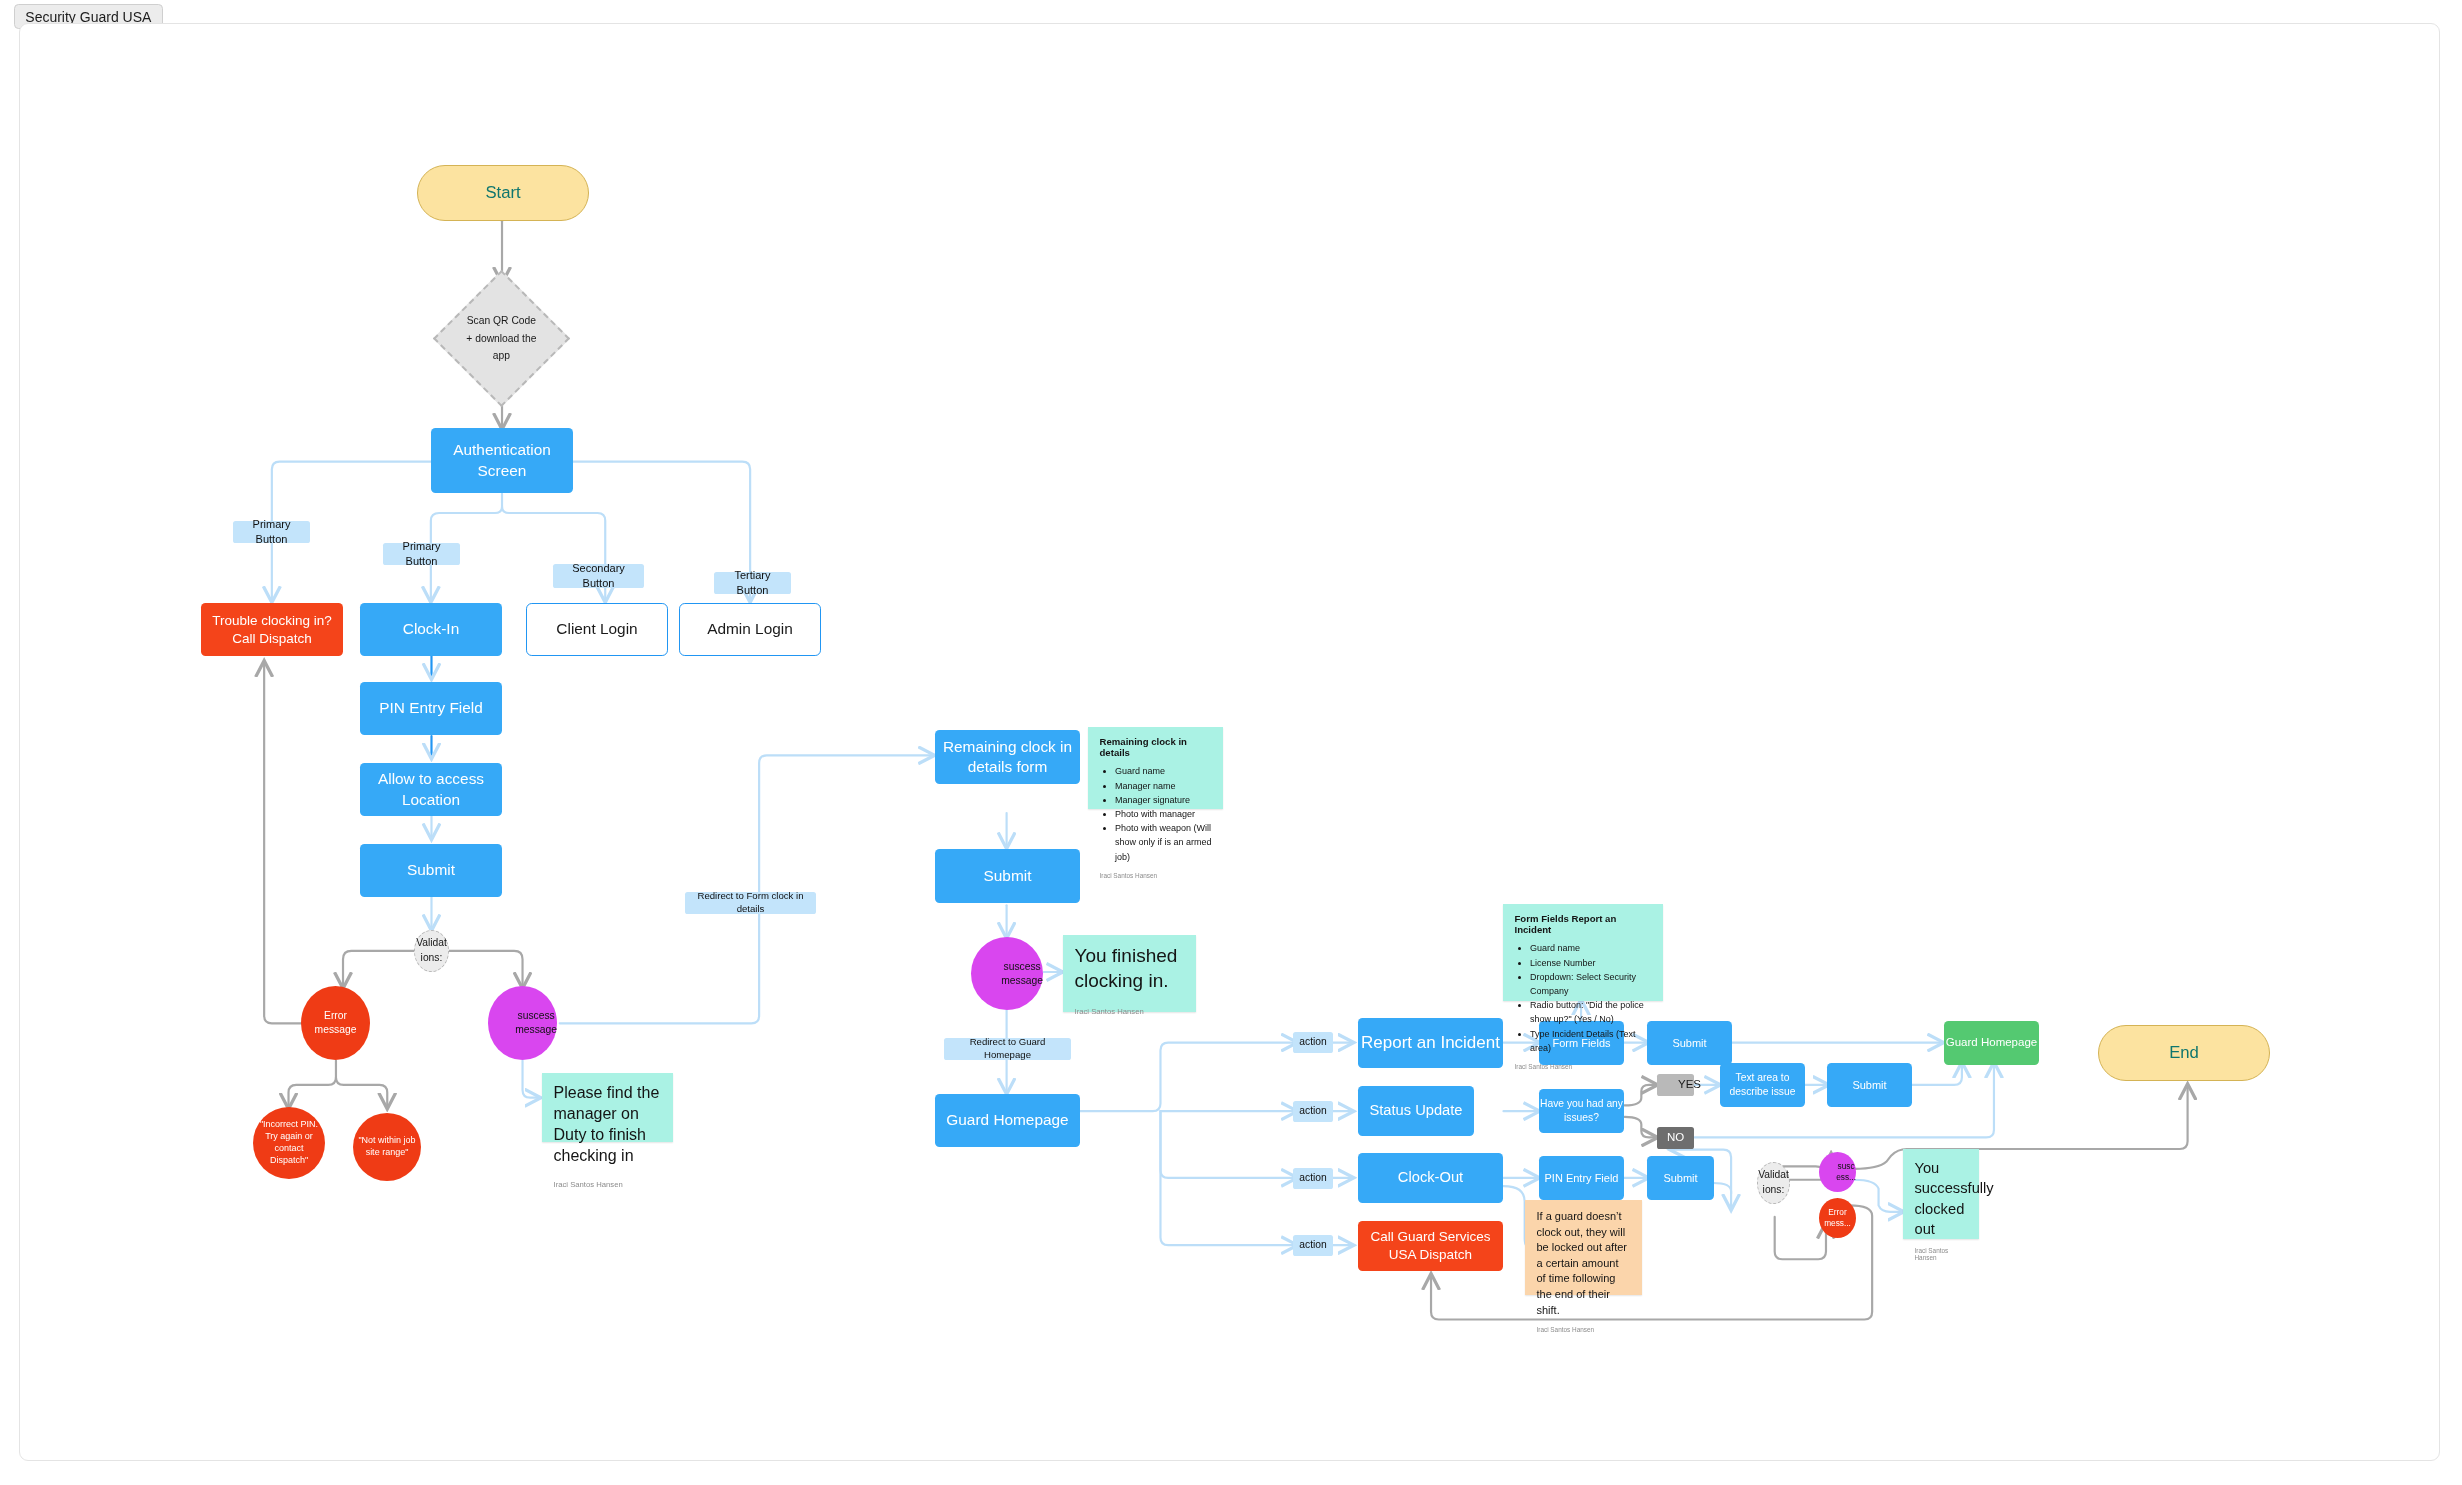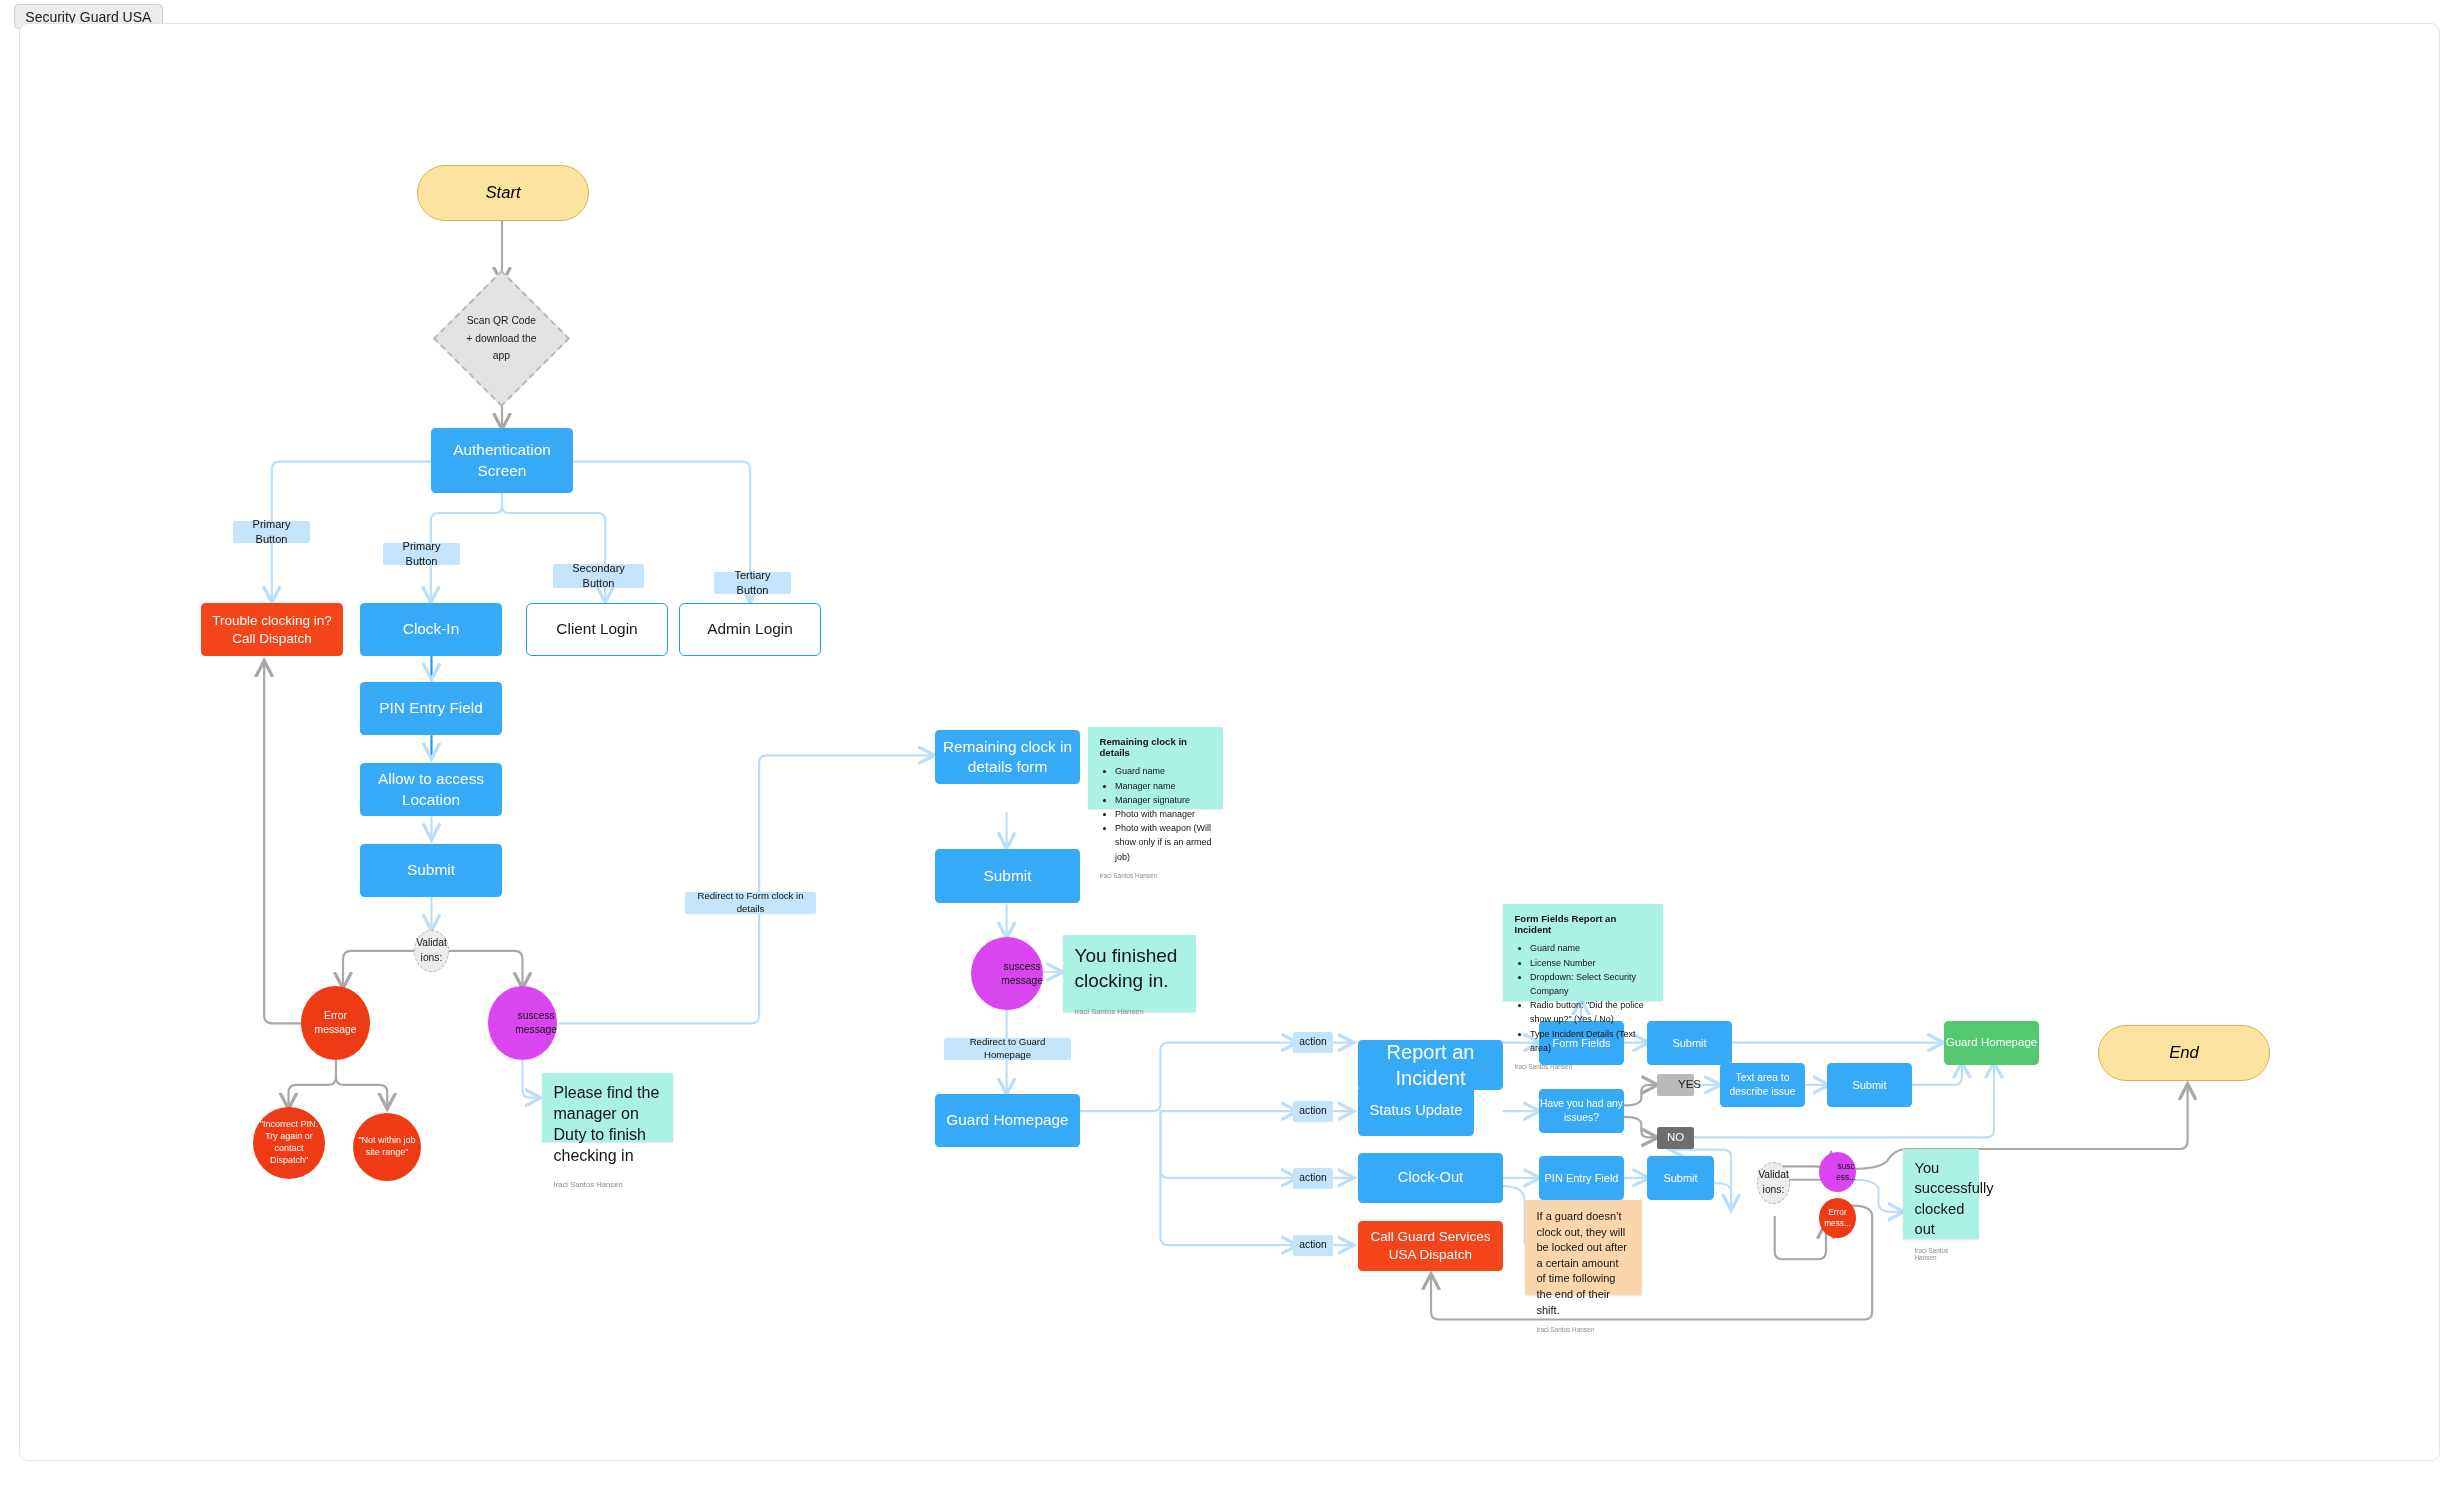--- a/index.html
+++ b/index.html
@@ -22,21 +22,21 @@
   }
 
   
   svg.edges{position:absolute;left:0;top:0;width:2462px;height:1485px;pointer-events:none;}
 
   
   .node{position:absolute;box-sizing:border-box;display:flex;align-items:center;justify-content:center;text-align:center;line-height:1.32;}
 
   .n-terminal{
     background:#fce3a0;border:1.9px solid #d4b355;border-radius:32px;
-    color:#000000;font-size:16.7px;font-style:italic;
+    color:#0f766e;font-size:16.7px;
   }
   .n-diamond{
     background:#e3e3e3;border:2.6px dashed #b8b8b8;
     color:#1a1a1a;font-size:10.3px;
     transform:rotate(45deg);
   }
   .n-diamond > span{transform:rotate(-45deg);display:block;line-height:1.7;}
 
   .n-blue{
     background:#36a9f7;border-radius:4.5px;color:#ffffff;
@@ -317,21 +317,21 @@
   <div class="node n-chip-blue" style="left:1293px;top:1101px;width:40px;height:20.5px;font-size:10.3px;">
     <span>action</span>
   </div>
   <div class="node n-chip-blue" style="left:1293px;top:1168px;width:40px;height:20.5px;font-size:10.3px;">
     <span>action</span>
   </div>
   <div class="node n-chip-blue" style="left:1293px;top:1235px;width:40px;height:20.5px;font-size:10.3px;">
     <span>action</span>
   </div>
 
-  <div class="node n-blue" style="left:1358px;top:1040px;width:145px;height:50px;font-size:20px;">
+  <div class="node n-blue" style="left:1358px;top:1018px;width:145px;height:50px;font-size:17px;">
     <span>Report an Incident</span>
   </div>
 
   <div class="node n-blue" style="left:1358px;top:1086px;width:116px;height:50px;font-size:14.7px;">
     <span>Status Update</span>
   </div>
 
   <div class="node n-blue" style="left:1358px;top:1153px;width:145px;height:50px;font-size:14.7px;">
     <span>Clock-Out</span>
   </div>

